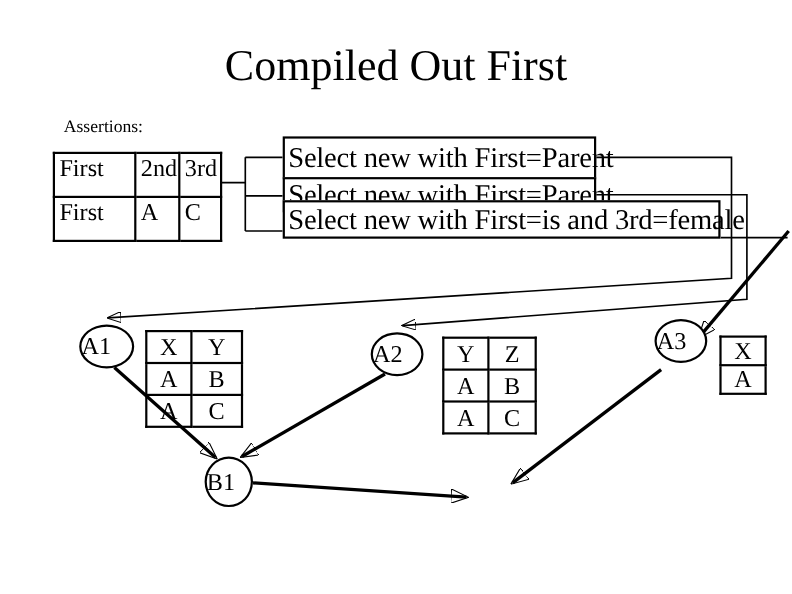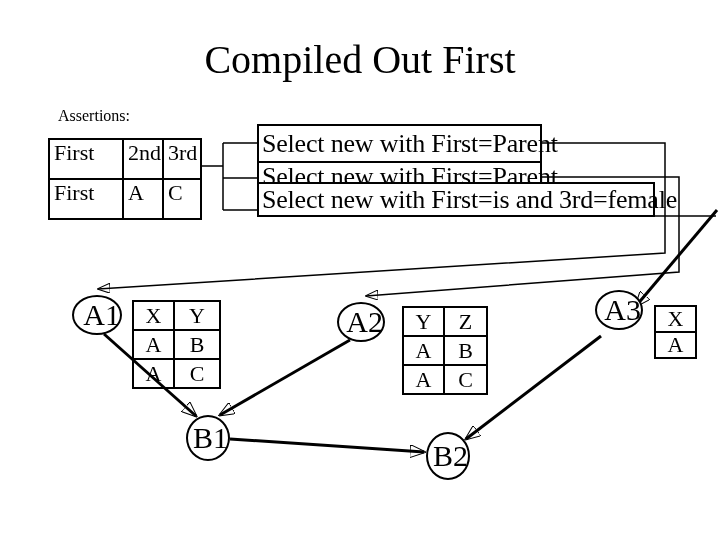--- a/index.html
+++ b/index.html
@@ -65,22 +65,22 @@
   #select1 { left: 257px; top: 124px; width: 285px; height: 39px; }
   #select2 { left: 257px; top: 161px; width: 285px; height: 32px; }
   #select3 { left: 257px; top: 182px; width: 398px; height: 35px; }
   .node {
     box-sizing: border-box;
     border: 2px solid #000;
     border-radius: 50%;
     background: #fff;
     display: flex;
     align-items: center;
-    justify-content: flex-end;
-    font-size: 30px;
+    justify-content: flex-start;
+    font-size: 22px;
   }
   #node-a1 { left: 72px;  top: 295px; width: 50px; height: 40px; }
   #node-a2 { left: 337px; top: 302px; width: 48px; height: 40px; }
   #node-a3 { left: 595px; top: 290px; width: 48px; height: 40px; }
   #node-b1 { left: 186px; top: 415px; width: 44px; height: 46px; }
   #node-b2 { left: 426px; top: 432px; width: 44px; height: 48px; }
   svg.wires { left: 0; top: 0; pointer-events: none; }
   svg.wires path { fill: none; stroke: #000; }
   .thin  { stroke-width: 1.5px; }
   .thick { stroke-width: 3px; }
@@ -149,23 +149,20 @@
   </div>
   <div id="node-a2" class="node abs">
     <span>A2</span>
   </div>
   <div id="node-a3" class="node abs">
     <span>A3</span>
   </div>
   <div id="node-b1" class="node abs">
     <span>B1</span>
   </div>
-  <div id="node-b2" class="node abs">
-    <span>B2</span>
-  </div>
 
   <table id="mem1" class="dtable memtable abs">
     <tbody>
         <tr>
       <td class="c1">X</td>
       <td class="c2">Y</td>
     </tr>
     <tr>
       <td class="c1">A</td>
       <td class="c2">B</td>

